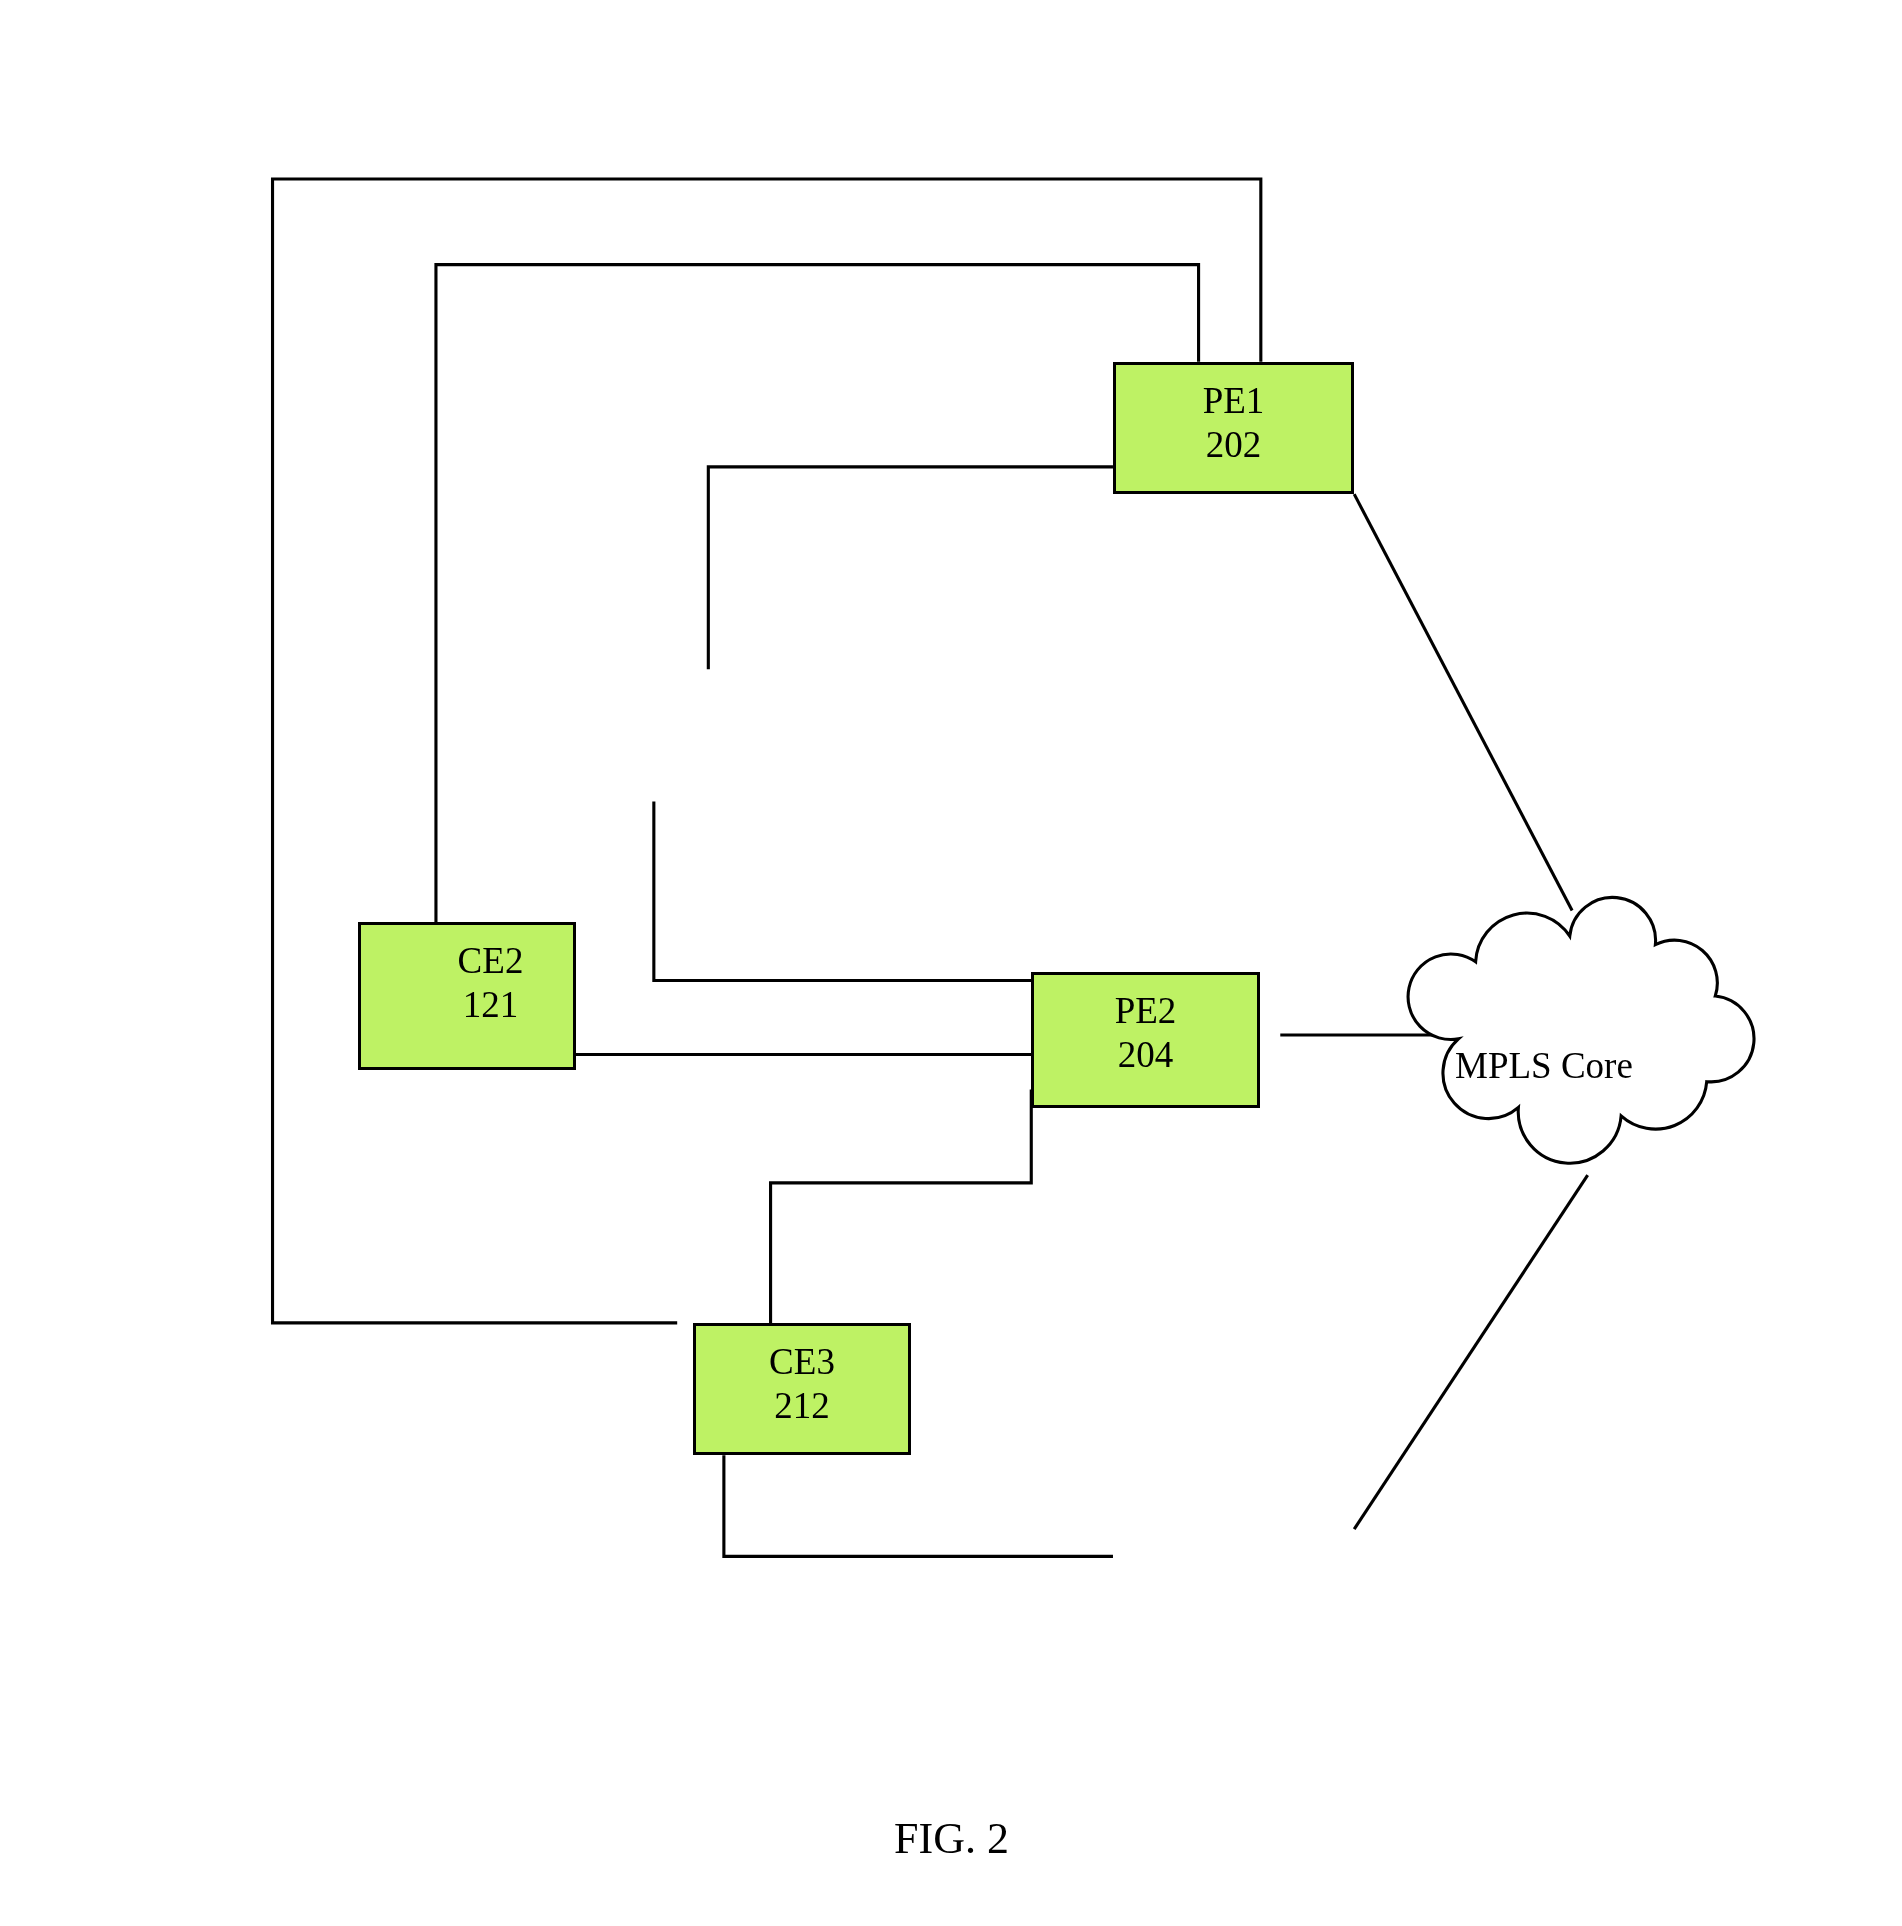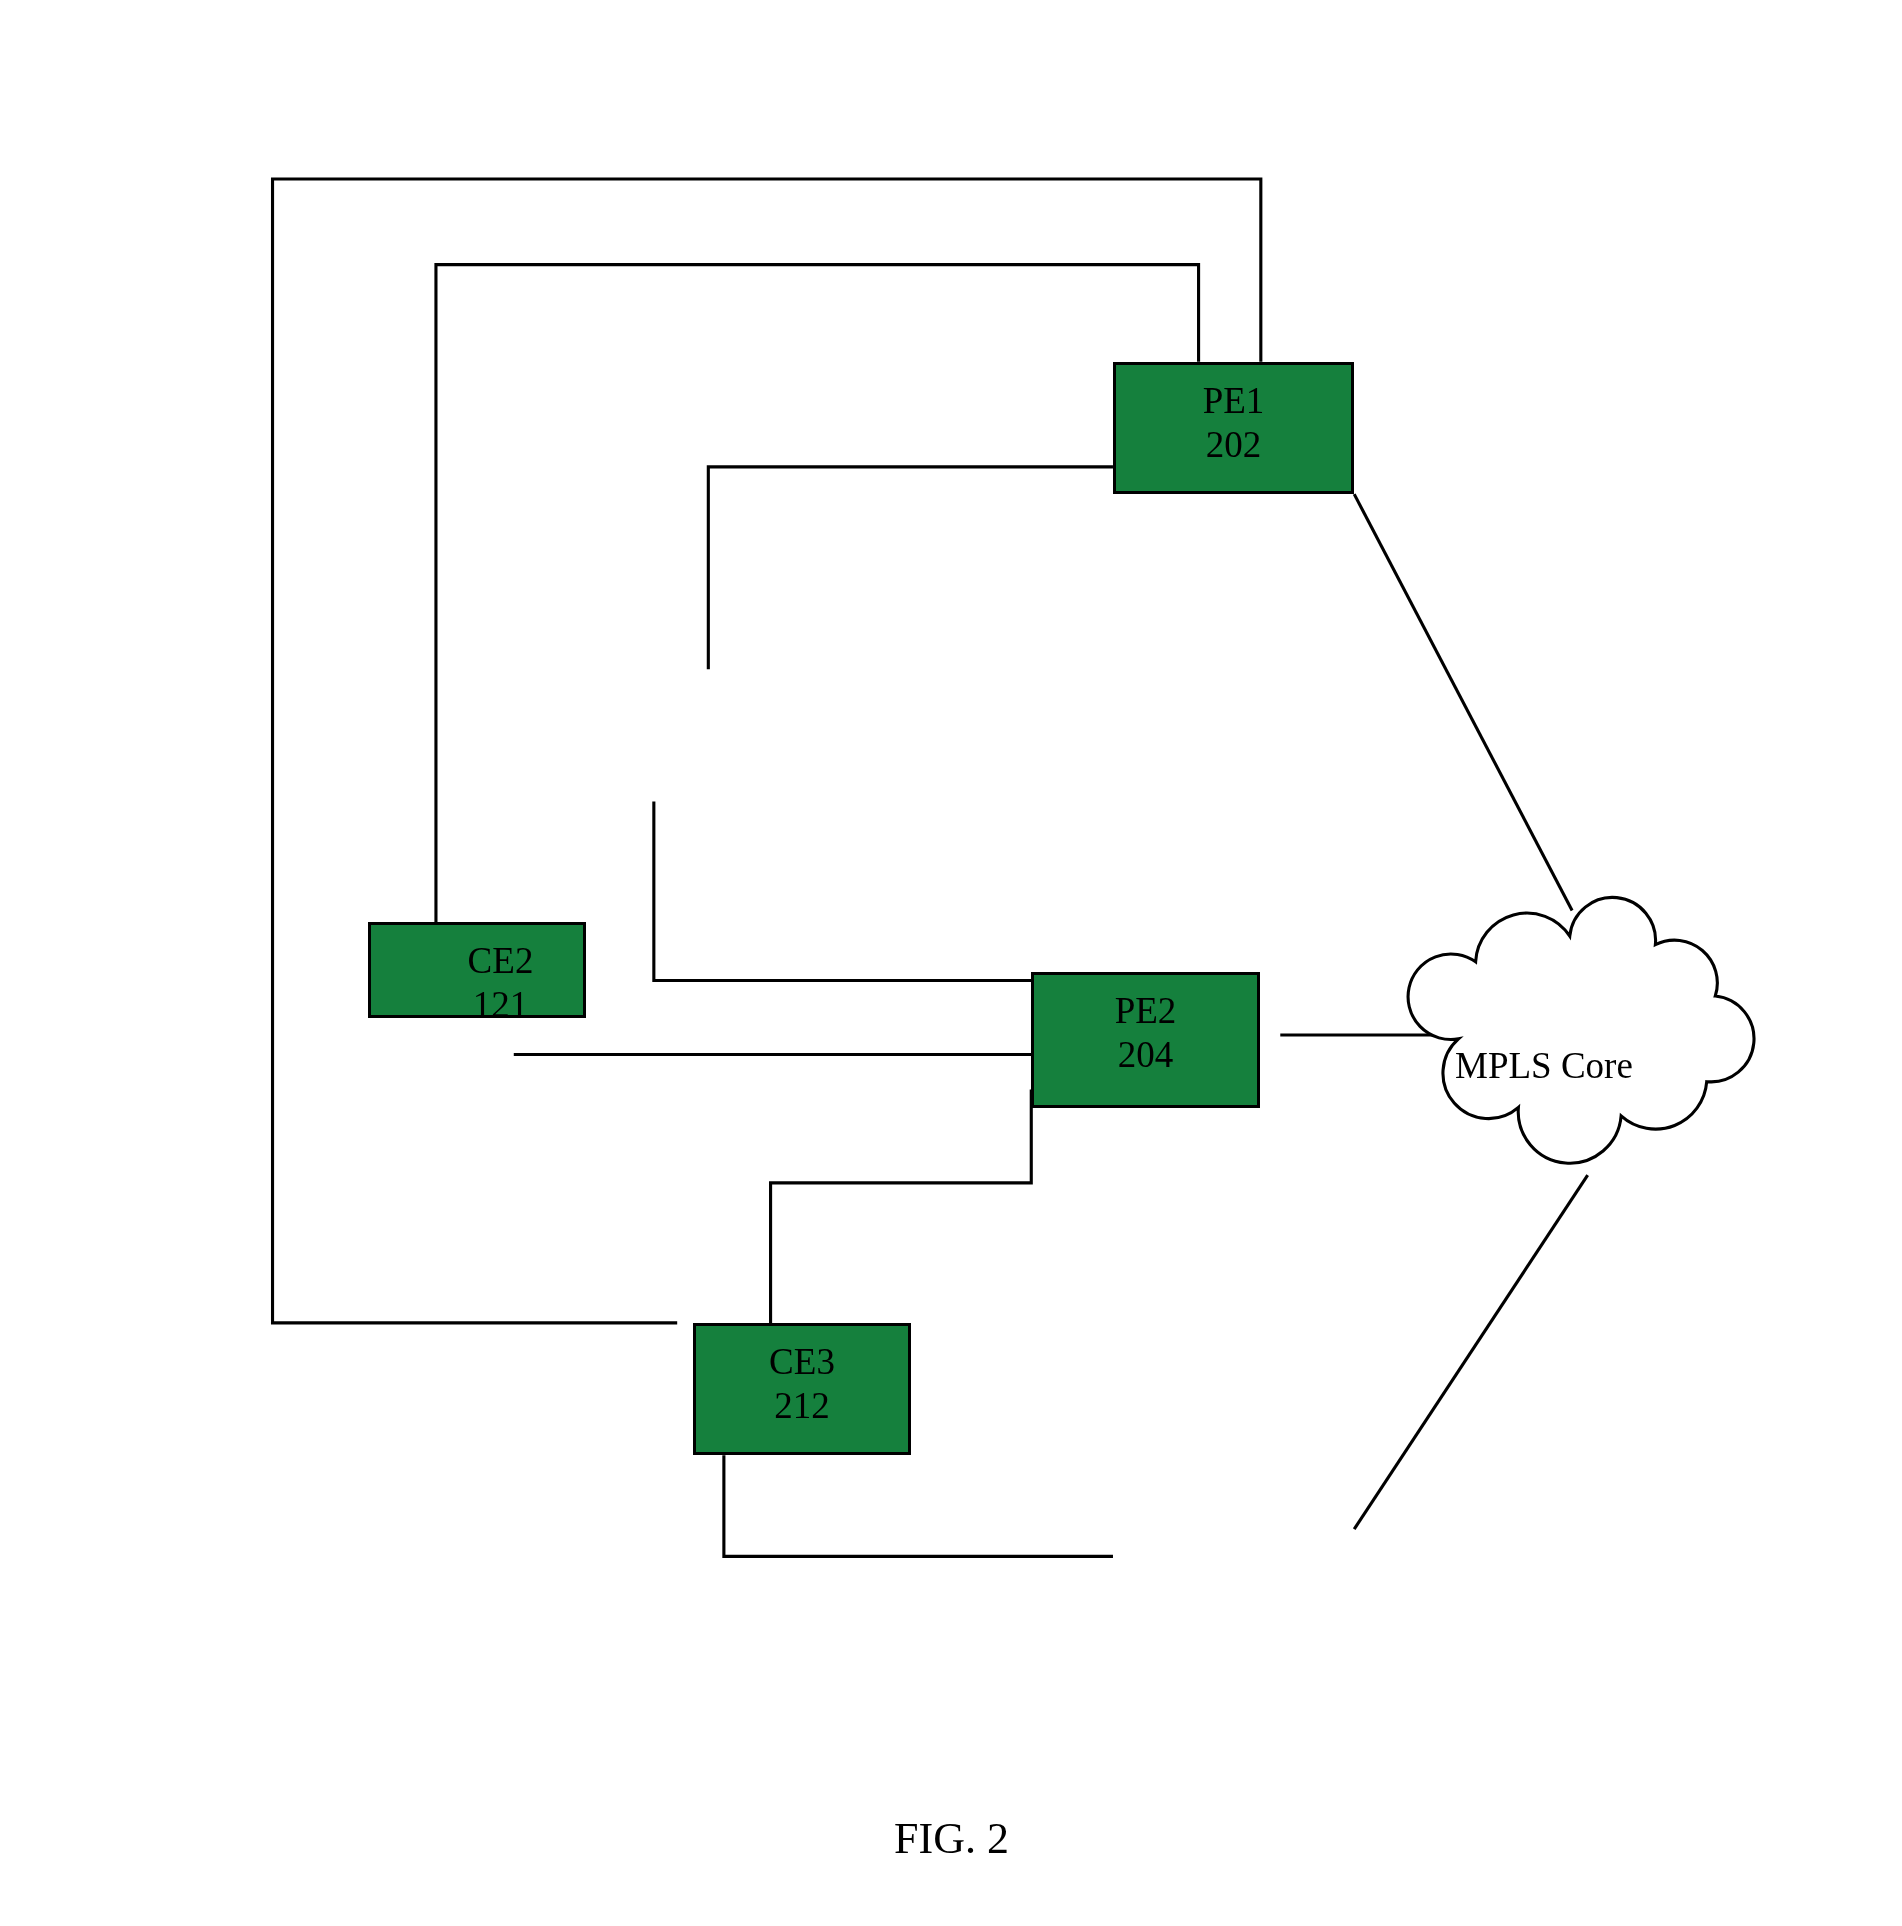--- a/index.html
+++ b/index.html
@@ -10,21 +10,21 @@
     font-size: 37px;
   }
   .stage {
     position: relative;
     width: 1903px;
     height: 1926px;
   }
   .node {
     position: absolute;
     border: 3.1px solid #000;
-    background: #15803d;
+    background: #bef264;
     text-align: center;
     line-height: 1.2;
     box-sizing: border-box;
     padding-top: 14px;
   }
   .node .name { display: block; }
   .node .num  { display: block; }
   .cloud {
     position: absolute;
     text-align: left;
@@ -79,21 +79,21 @@
                a 5 5 0 0 1 -7 -8 z" fill="#fff" stroke="#000" stroke-width="0.36"></path>
     </g>
   </svg>
 
   <div class="node" style="left:1113px; top:362px; width:241px; height:132px;">
     <span class="name">PE1</span>
     <span class="num">202</span>
   </div>
 
 
-  <div class="node" style="left:368px; top:922px; width:218px; height:96px;padding-left:47px;">
+  <div class="node" style="left:358px; top:922px; width:218px; height:148px;padding-left:47px;">
     <span class="name">CE2</span>
     <span class="num">121</span>
   </div>
 
   <div class="node" style="left:1031px; top:972px; width:229px; height:136px;">
     <span class="name">PE2</span>
     <span class="num">204</span>
   </div>
 
   <div class="node" style="left:677px; top:1323px; width:218px; height:132px;margin-left:16px;">

